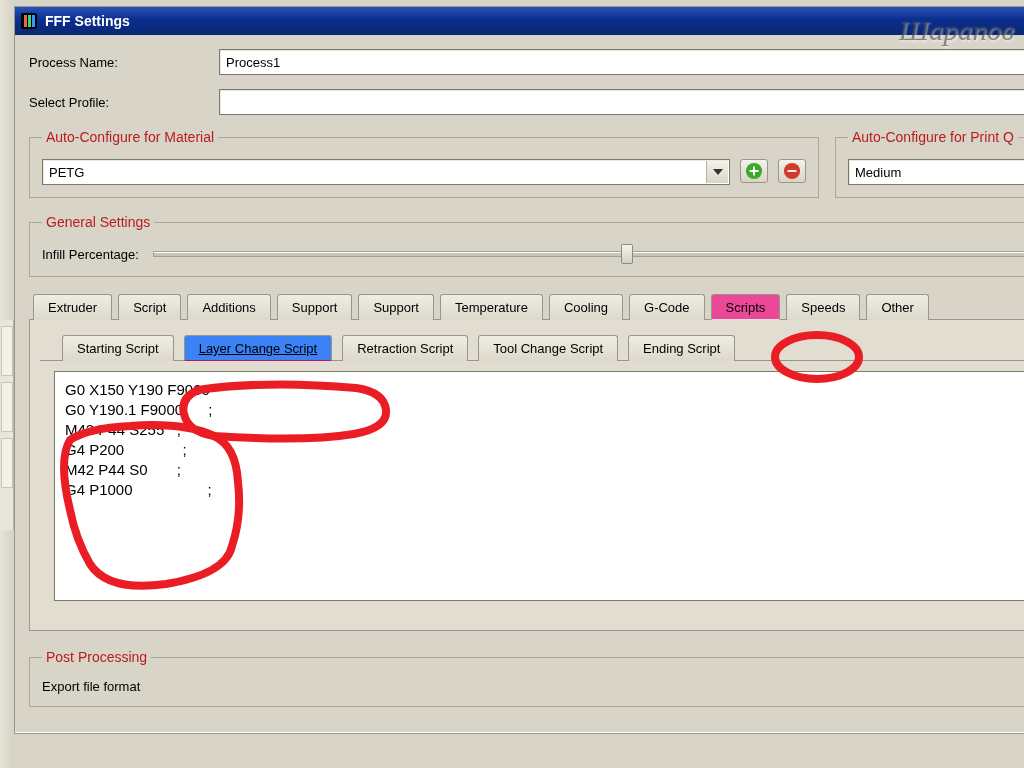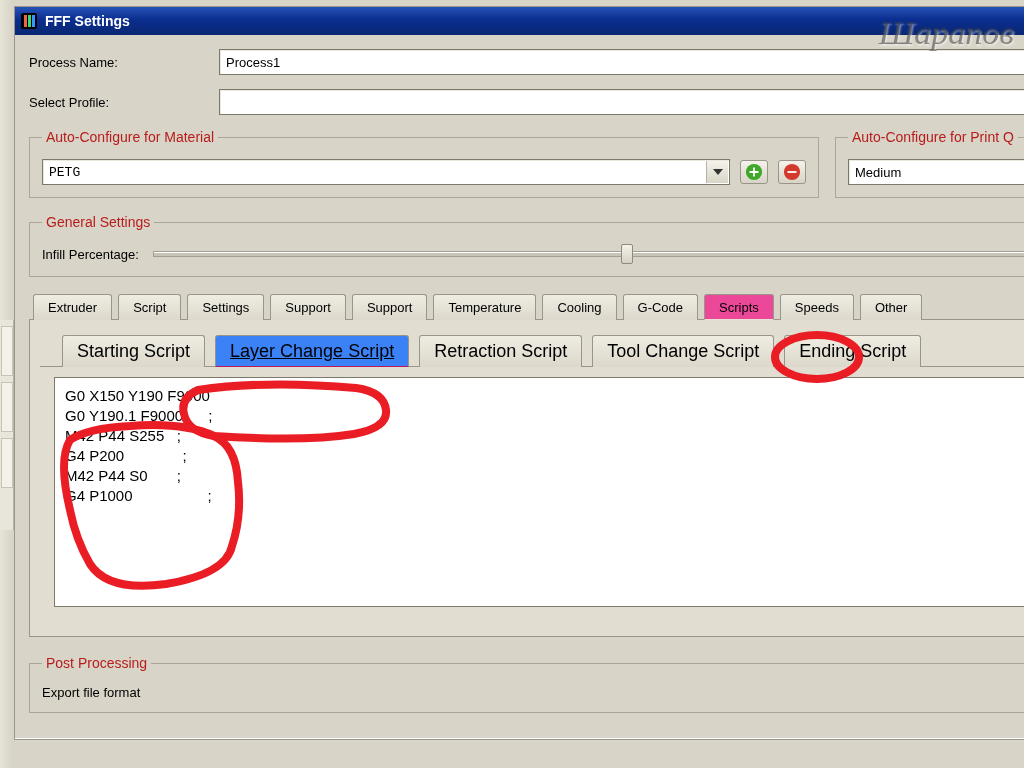--- a/index.html
+++ b/index.html
@@ -109,21 +109,21 @@
   }
   fieldset legend {
     font-size: 14px;
     padding: 0 4px;
     background: #d8d4c8;
     color: #b91c1c;
   }
   .two-cols { display: flex; gap: 16px; }
   .two-cols > fieldset:first-child { flex: 0 0 790px; }
   .two-cols > fieldset:last-child { flex: 1; }
-  .mat-row { display:flex; align-items:center; gap:10px;font-family:Liberation Mono, monospace; }
+  .mat-row { display:flex; align-items:flex-start; gap:10px; }
   .circle-btn {
     width: 28px; height: 24px;
     background: linear-gradient(#f4f2ea,#d8d4c8);
     border: 1px solid #9a958a;
     border-radius: 3px;
     display: inline-flex; align-items:center; justify-content:center;
     cursor:pointer;
   }
   .circle-btn svg { width: 18px; height: 18px; }
   .add-btn circle{fill:#3fa72a;}
@@ -183,21 +183,21 @@
     border-bottom: 1px solid #9a958a;
     background:#e1ddd1;
   }
   .inner-tab {
     background: linear-gradient(#efece2, #dcd8cb);
     border: 1px solid #9a958a;
     border-bottom:none;
     padding: 5px 14px 4px;
     border-radius: 3px 3px 0 0;
     position:relative; top:1px;
-    cursor:pointer; font-size:18px;
+    cursor:pointer; font-size:13px;
     white-space:nowrap;
   }
   .inner-tab.active{
     background:#3b82f6;
     border-bottom:1px solid #be185d;
     text-decoration:underline;
   }
   .script-area-wrap {
     padding: 10px 14px 14px 14px;
   }
@@ -213,21 +213,21 @@
   
   .annot { position:absolute; pointer-events:none; }
   .annot svg { overflow:visible; }
   .annot path, .annot ellipse, .annot circle {
     fill:none; stroke:#ea1c24; stroke-width:8; stroke-linecap:round; stroke-linejoin:round;
   }
   
   .watermark{
     position:absolute; top:14px; right:10px;
     font-family: "Brush Script MT", "Segoe Script", cursive;
-    font-size: 34px; color: rgba(60,60,60,0.55);
+    font-size: 29px; color: rgba(60,60,60,0.55);
     font-style: italic;
     text-shadow: 1px 2px 2px rgba(255,255,255,0.5);
   }
 </style>
 </head>
 <body>
 
 <div class="outer-chrome"></div>
 <div class="sidebar-strip">
   <div></div>
@@ -296,21 +296,21 @@
         <span>Infill Percentage:</span>
         <div class="slider-track">
           <div class="slider-thumb"></div>
         </div>
       </div>
     </fieldset>
 
     <div class="tabstrip" id="main-tabs">
         <div class="tab">Extruder</div>
         <div class="tab">Script</div>
-        <div class="tab">Settings</div>
+        <div class="tab">Additions</div>
         <div class="tab">Support</div>
         <div class="tab">Support</div>
         <div class="tab">Temperature</div>
         <div class="tab">Cooling</div>
         <div class="tab">G-Code</div>
         <div class="tab active">Scripts</div>
         <div class="tab">Speeds</div>
         <div class="tab">Other</div>
       </div>
 

